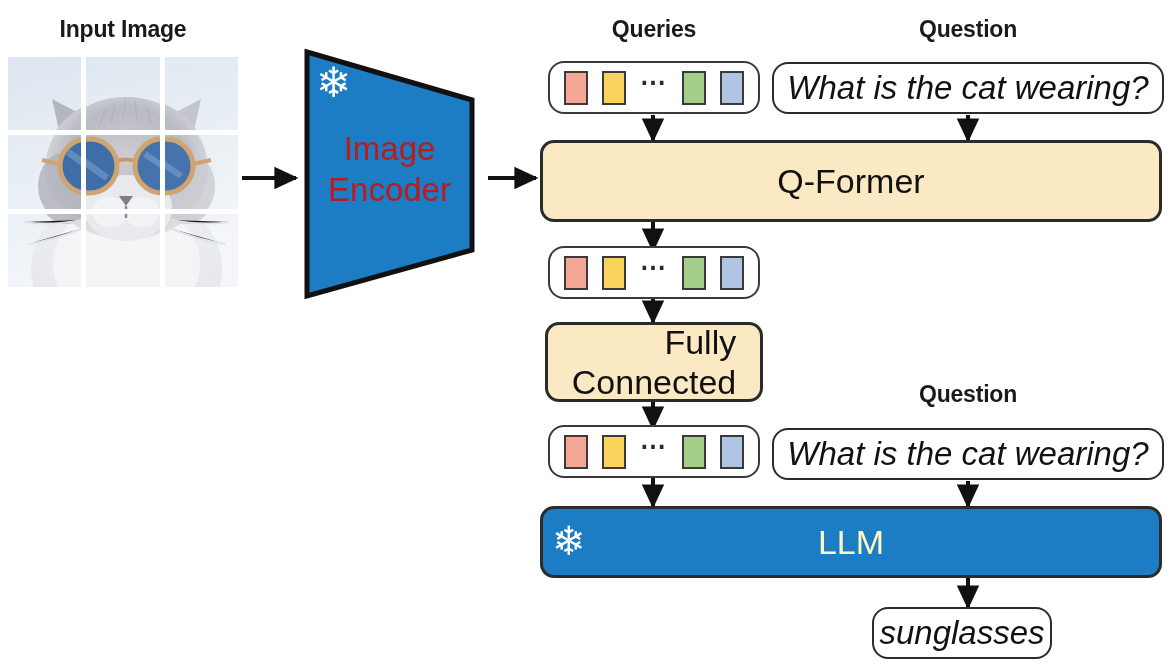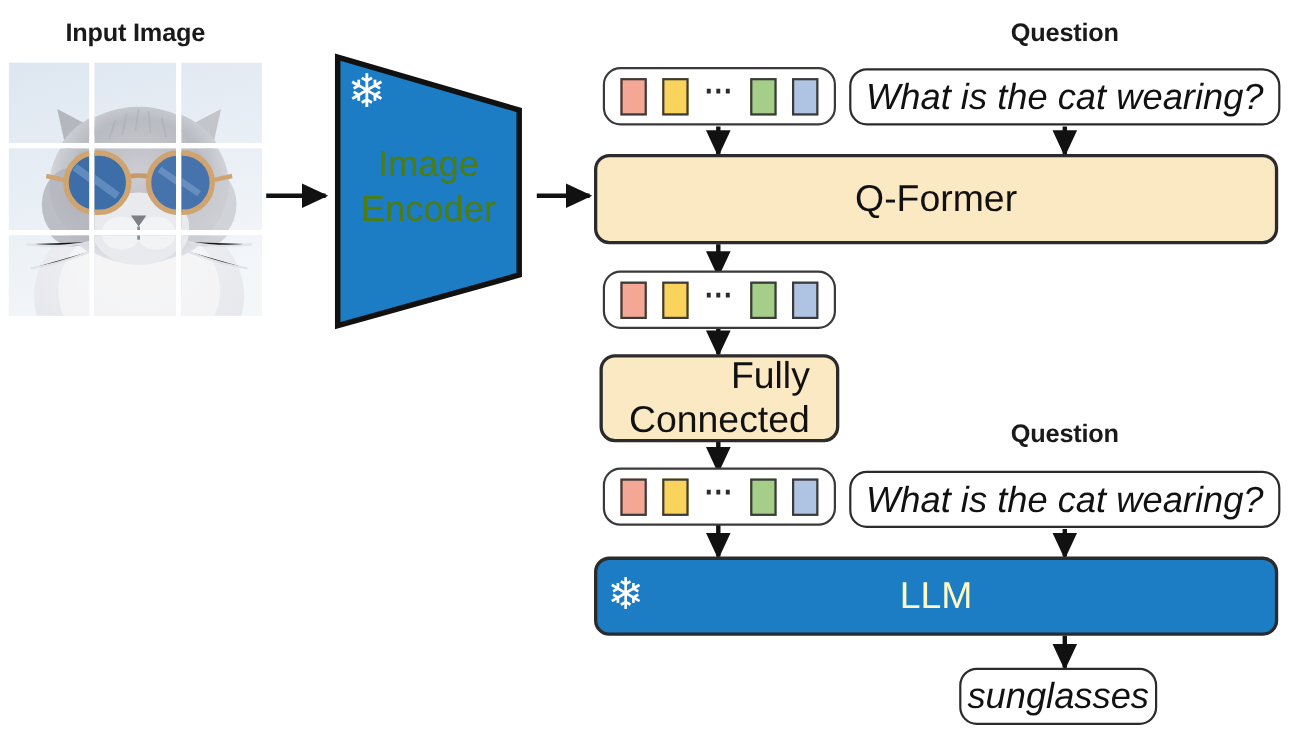--- a/index.html
+++ b/index.html
@@ -73,21 +73,21 @@
   #image-encoder {
     left: 300px; top: 45px;
     width: 185px; height: 258px;
   }
   #image-encoder svg { display: block; }
   #encoder-label {
     position: absolute;
     left: 312px; top: 128px;
     width: 155px;
     text-align: center;
-    color: #4d7c0f;
+    color: #b91c1c;
     font-size: 33px;
     line-height: 41px;
     white-space: pre-line;
   }
   .snowflake {
     color: #ffffff;
     line-height: 1;
     user-select: none;
   }
   #encoder-snowflake {
@@ -835,20 +835,21 @@
 
   <div class="abs" id="image-encoder">
     <svg width="185" height="258" viewBox="0 0 185 258">
       <polygon points="7,7 172,55 172,205 7,251" fill="#1C7CC4" stroke="#111111" stroke-width="5" stroke-linejoin="miter"></polygon>
     </svg>
   </div>
   <div class="abs snowflake" id="encoder-snowflake">❄</div>
   <div id="encoder-label">Image
 Encoder</div>
 
+  <div class="abs heading" style="left:548px; top:16px; width:212px;">Queries</div>
 
   <div class="abs token-row" id="queries-row" style="left:548px; top:61px; width:212px; height:53px;">
     <span class="token" style="background:#F5A795"></span>
     <span class="token" style="background:#FAD35C"></span>
     <span class="token-ellipsis">⋯</span>
     <span class="token" style="background:#A5CE89"></span>
     <span class="token" style="background:#AFC3E3"></span>
   </div>
 
   <div class="abs heading" style="left:772px; top:16px; width:392px;">Question</div>

